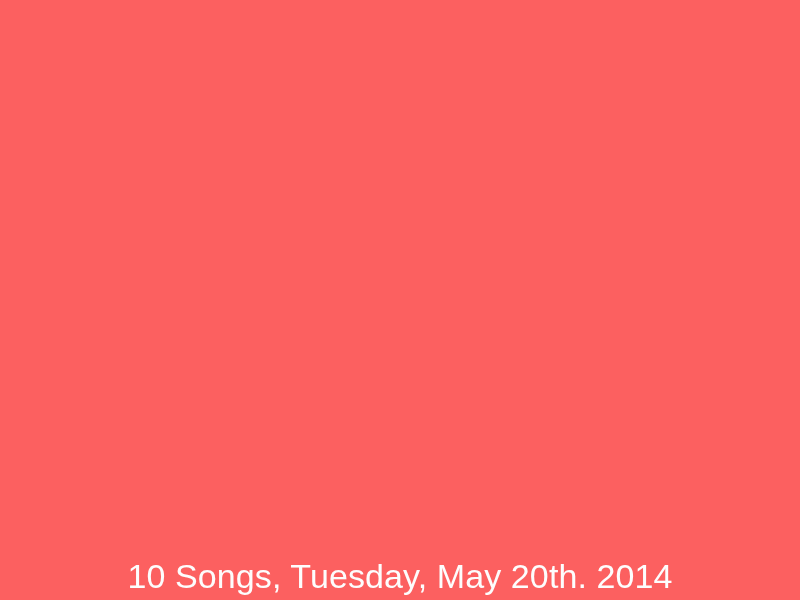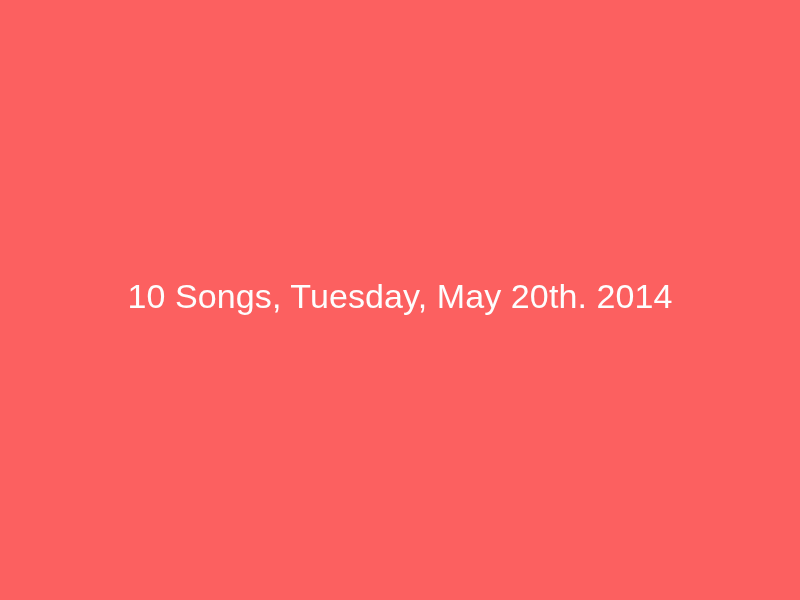--- a/index.html
+++ b/index.html
@@ -17,21 +17,21 @@
   }
 
   
   .canvas {
     position: relative;
     box-sizing: border-box;
     width: 800px;
     height: 600px;
     background-color: #fc6060;
     display: flex;
-    align-items: center;
+    align-items: flex-end;
     justify-content: center;
   }
 
   
   .caption-block {
     display: block;
     width: 100%;
     text-align: center;
     
     transform: translateY(-4px);

